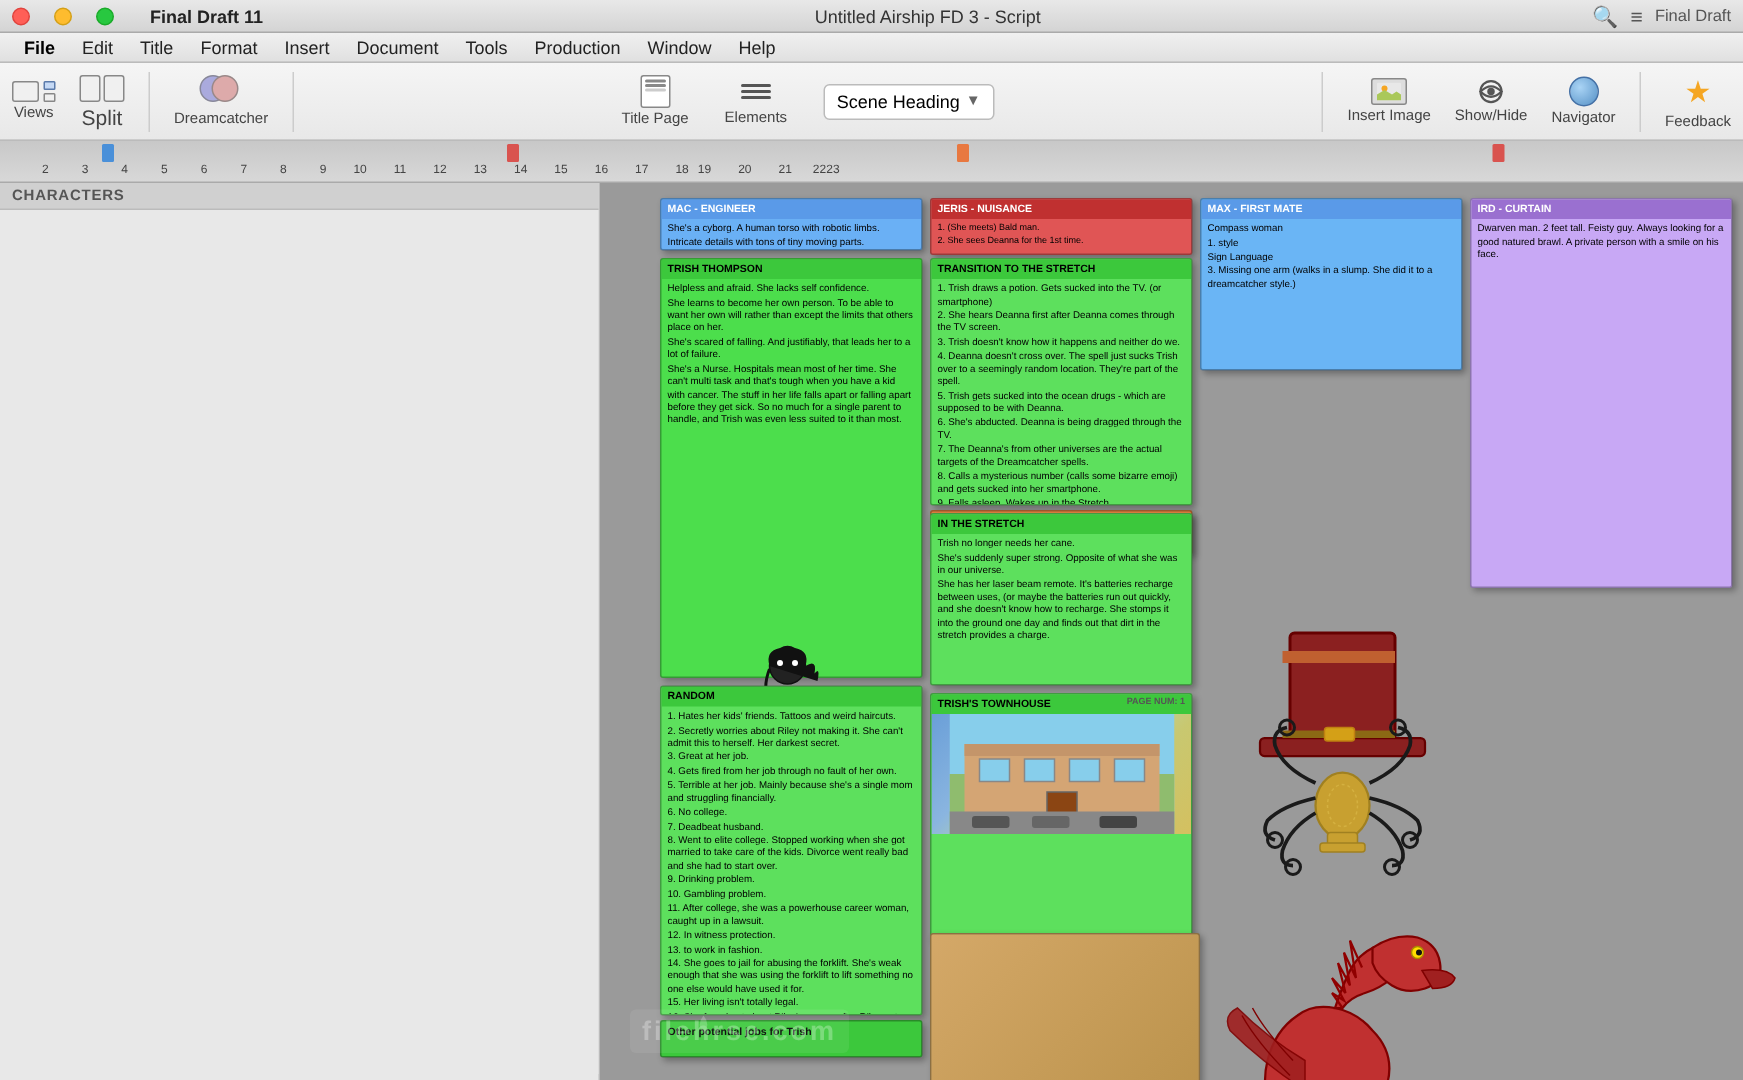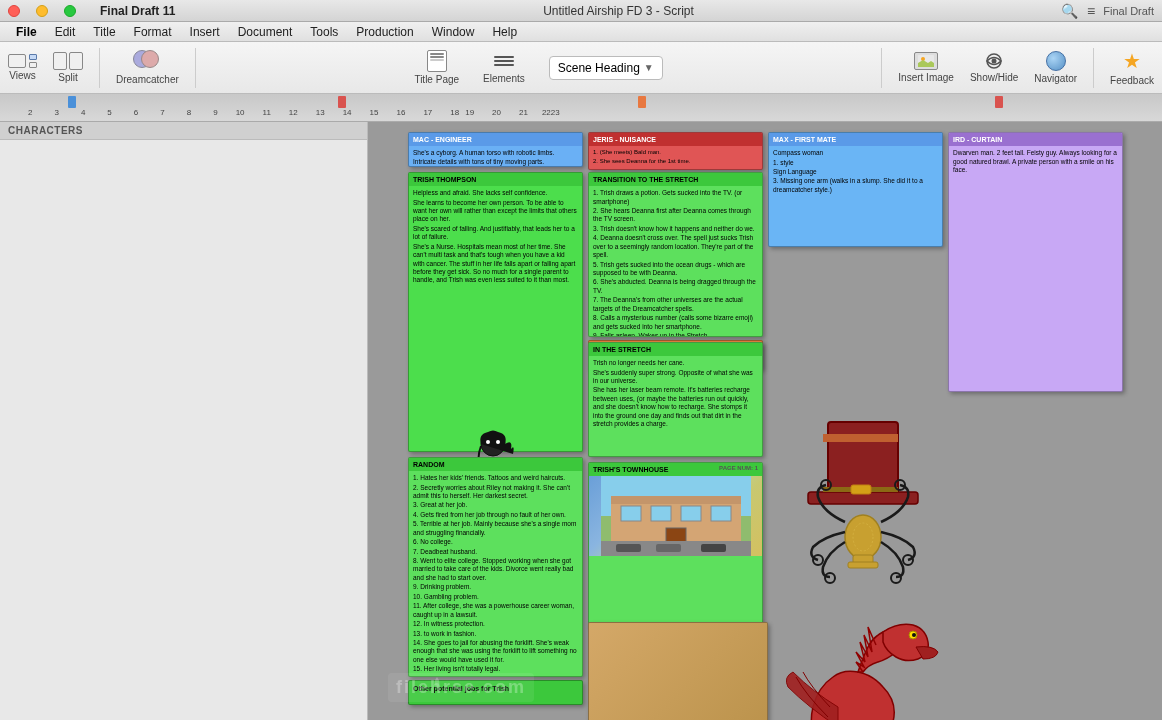--- a/index.html
+++ b/index.html
@@ -118,21 +118,21 @@
     }
 
     
     #main-area {
       display: flex;
       height: calc(720px - 22px - 20px - 52px - 28px);
     }
 
     
     #left-sidebar {
-      width: 368px;
+      width: 400px;
       background: #e8e8e8;
       border-right: 1px solid #bbb;
       flex-shrink: 0;
     }
     .sidebar-header {
       background: #d0d0d0;
       padding: 3px 8px;
       font-size: 10px;
       font-weight: 600;
       color: #555;
@@ -401,21 +401,21 @@
       </div>
     </div>
     <span style="font-size:10px;color:#444;">Views</span>
   </div>
 
   <div class="toolbar-group">
     <div class="toolbar-split-icon">
       <div class="split-rect"></div>
       <div class="split-rect"></div>
     </div>
-    <span style="font-size:10px;color:#444;">Split</span>
+    <span style="font-size:14px;color:#444;">Split</span>
   </div>
 
   <div class="toolbar-separator"></div>
 
   <div class="toolbar-group">
     <div style="position:relative;width:28px;height:22px;">
       <div style="width:18px;height:18px;border-radius:50%;background:#aad;border:1.5px solid #889;position:absolute;left:0;top:0;"></div>
       <div style="width:18px;height:18px;border-radius:50%;background:#daa;border:1.5px solid #988;position:absolute;left:8px;top:0;"></div>
     </div>
     <span style="font-size:10px;color:#444;">Dreamcatcher</span>

